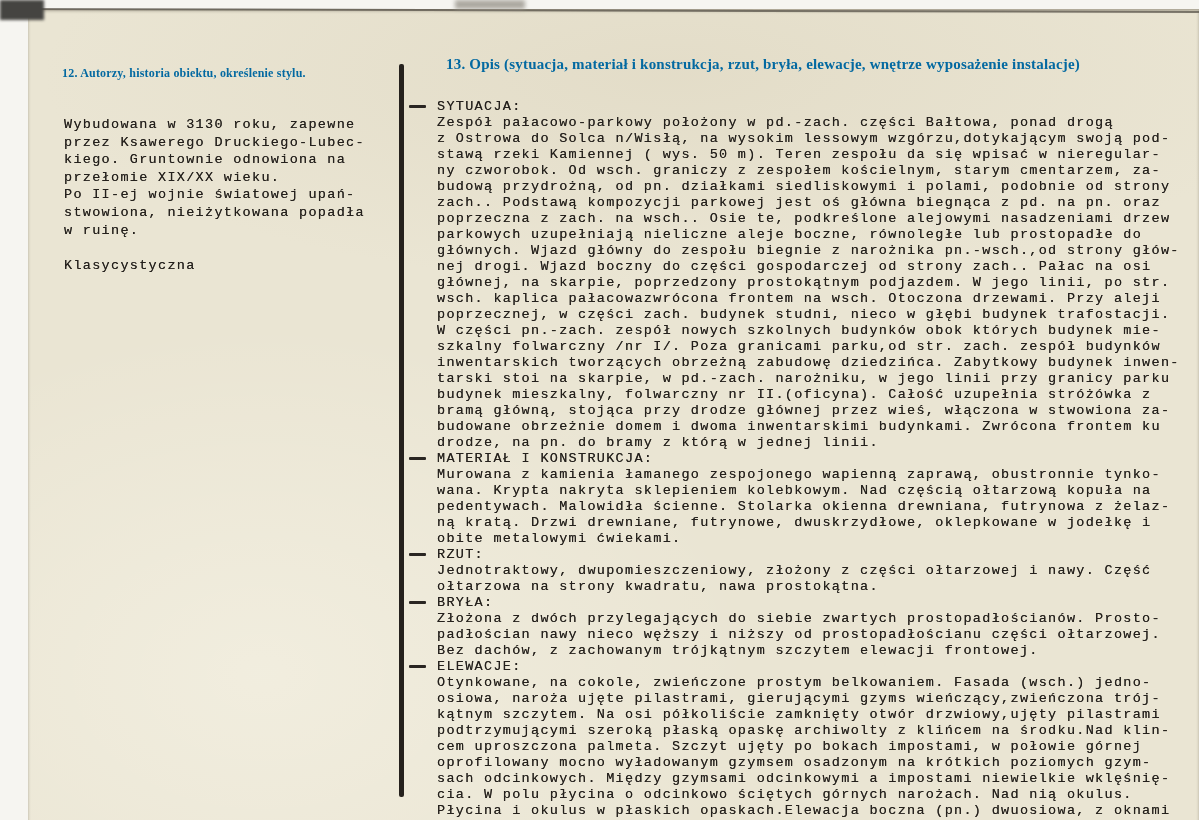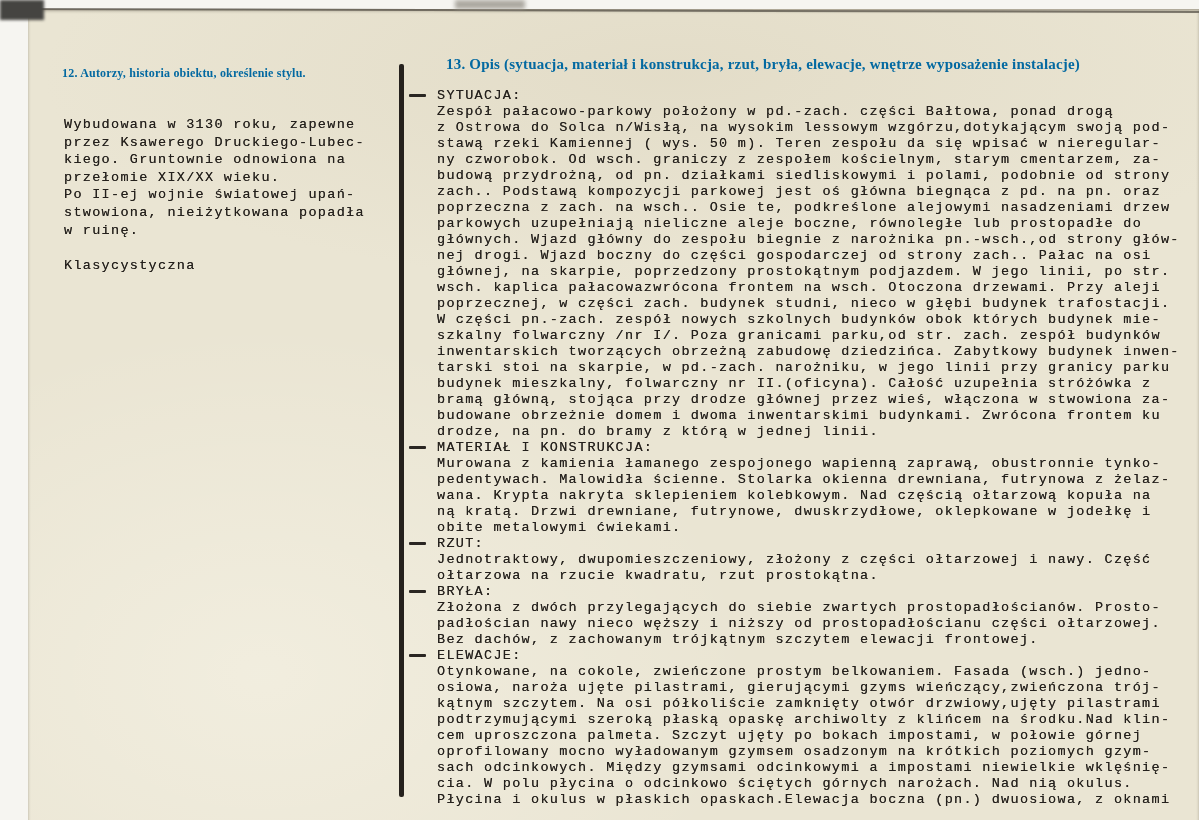--- a/index.html
+++ b/index.html
@@ -53,21 +53,21 @@
     border-radius:2px;
   }
   .typewriter{
     position:absolute;
     font-family:"Liberation Mono","DejaVu Sans Mono",monospace;
     font-size:13.5px;
     color:var(--ink);
     text-shadow:0 0 .5px rgba(36,32,28,.75);
   }
   #history-text{left:64px;top:116px;line-height:17.6px;}
-  #description-text{left:437px;top:88px;line-height:16px;}
+  #description-text{left:437px;top:99px;line-height:16px;}
   .line{position:relative;white-space:pre;letter-spacing:1.3px;}
   .dash{
     position:absolute;left:-28px;top:6px;width:17px;height:3px;
     background:#2a2622;border-radius:1px;
   }
 </style>
 </head>
 <body>
 
 <div class="paper"></div>
@@ -111,27 +111,27 @@
     <div class="line"><span>W części pn.-zach. zespół nowych szkolnych budynków obok których budynek mie-</span></div>
     <div class="line"><span>szkalny folwarczny /nr I/. Poza granicami parku,od str. zach. zespół budynków</span></div>
     <div class="line"><span>inwentarskich tworzących obrzeżną zabudowę dziedzińca. Zabytkowy budynek inwen-</span></div>
     <div class="line"><span>tarski stoi na skarpie, w pd.-zach. narożniku, w jego linii przy granicy parku</span></div>
     <div class="line"><span>budynek mieszkalny, folwarczny nr II.(oficyna). Całość uzupełnia stróżówka z</span></div>
     <div class="line"><span>bramą główną, stojąca przy drodze głównej przez wieś, włączona w stwowiona za-</span></div>
     <div class="line"><span>budowane obrzeżnie domem i dwoma inwentarskimi budynkami. Zwrócona frontem ku</span></div>
     <div class="line"><span>drodze, na pn. do bramy z którą w jednej linii.</span></div>
     <div class="line"><span class="dash"></span><span>MATERIAŁ I KONSTRUKCJA:</span></div>
     <div class="line"><span>Murowana z kamienia łamanego zespojonego wapienną zaprawą, obustronnie tynko-</span></div>
+    <div class="line"><span>wana. Krypta nakryta sklepieniem kolebkowym. Nad częścią ołtarzową kopuła na</span></div>
     <div class="line"><span>pedentywach. Malowidła ścienne. Stolarka okienna drewniana, futrynowa z żelaz-</span></div>
-    <div class="line"><span>wana. Krypta nakryta sklepieniem kolebkowym. Nad częścią ołtarzową kopuła na</span></div>
     <div class="line"><span>ną kratą. Drzwi drewniane, futrynowe, dwuskrzydłowe, oklepkowane w jodełkę i</span></div>
     <div class="line"><span>obite metalowymi ćwiekami.</span></div>
     <div class="line"><span class="dash"></span><span>RZUT:</span></div>
     <div class="line"><span>Jednotraktowy, dwupomieszczeniowy, złożony z części ołtarzowej i nawy. Część</span></div>
-    <div class="line"><span>ołtarzowa na rzucie kwadratu, rzut prostokątna.</span></div>
+    <div class="line"><span>ołtarzowa na strony kwadratu, nawa prostokątna.</span></div>
     <div class="line"><span class="dash"></span><span>BRYŁA:</span></div>
     <div class="line"><span>Złożona z dwóch przylegających do siebie zwartych prostopadłościanów. Prosto-</span></div>
     <div class="line"><span>padłościan nawy nieco węższy i niższy od prostopadłościanu części ołtarzowej.</span></div>
     <div class="line"><span>Bez dachów, z zachowanym trójkątnym szczytem elewacji frontowej.</span></div>
     <div class="line"><span class="dash"></span><span>ELEWACJE:</span></div>
     <div class="line"><span>Otynkowane, na cokole, zwieńczone prostym belkowaniem. Fasada (wsch.) jedno-</span></div>
     <div class="line"><span>osiowa, naroża ujęte pilastrami, gierującymi gzyms wieńczący,zwieńczona trój-</span></div>
     <div class="line"><span>kątnym szczytem. Na osi półkoliście zamknięty otwór drzwiowy,ujęty pilastrami</span></div>
     <div class="line"><span>podtrzymującymi szeroką płaską opaskę archiwolty z klińcem na środku.Nad klin-</span></div>
     <div class="line"><span>cem uproszczona palmeta. Szczyt ujęty po bokach impostami, w połowie górnej</span></div>

